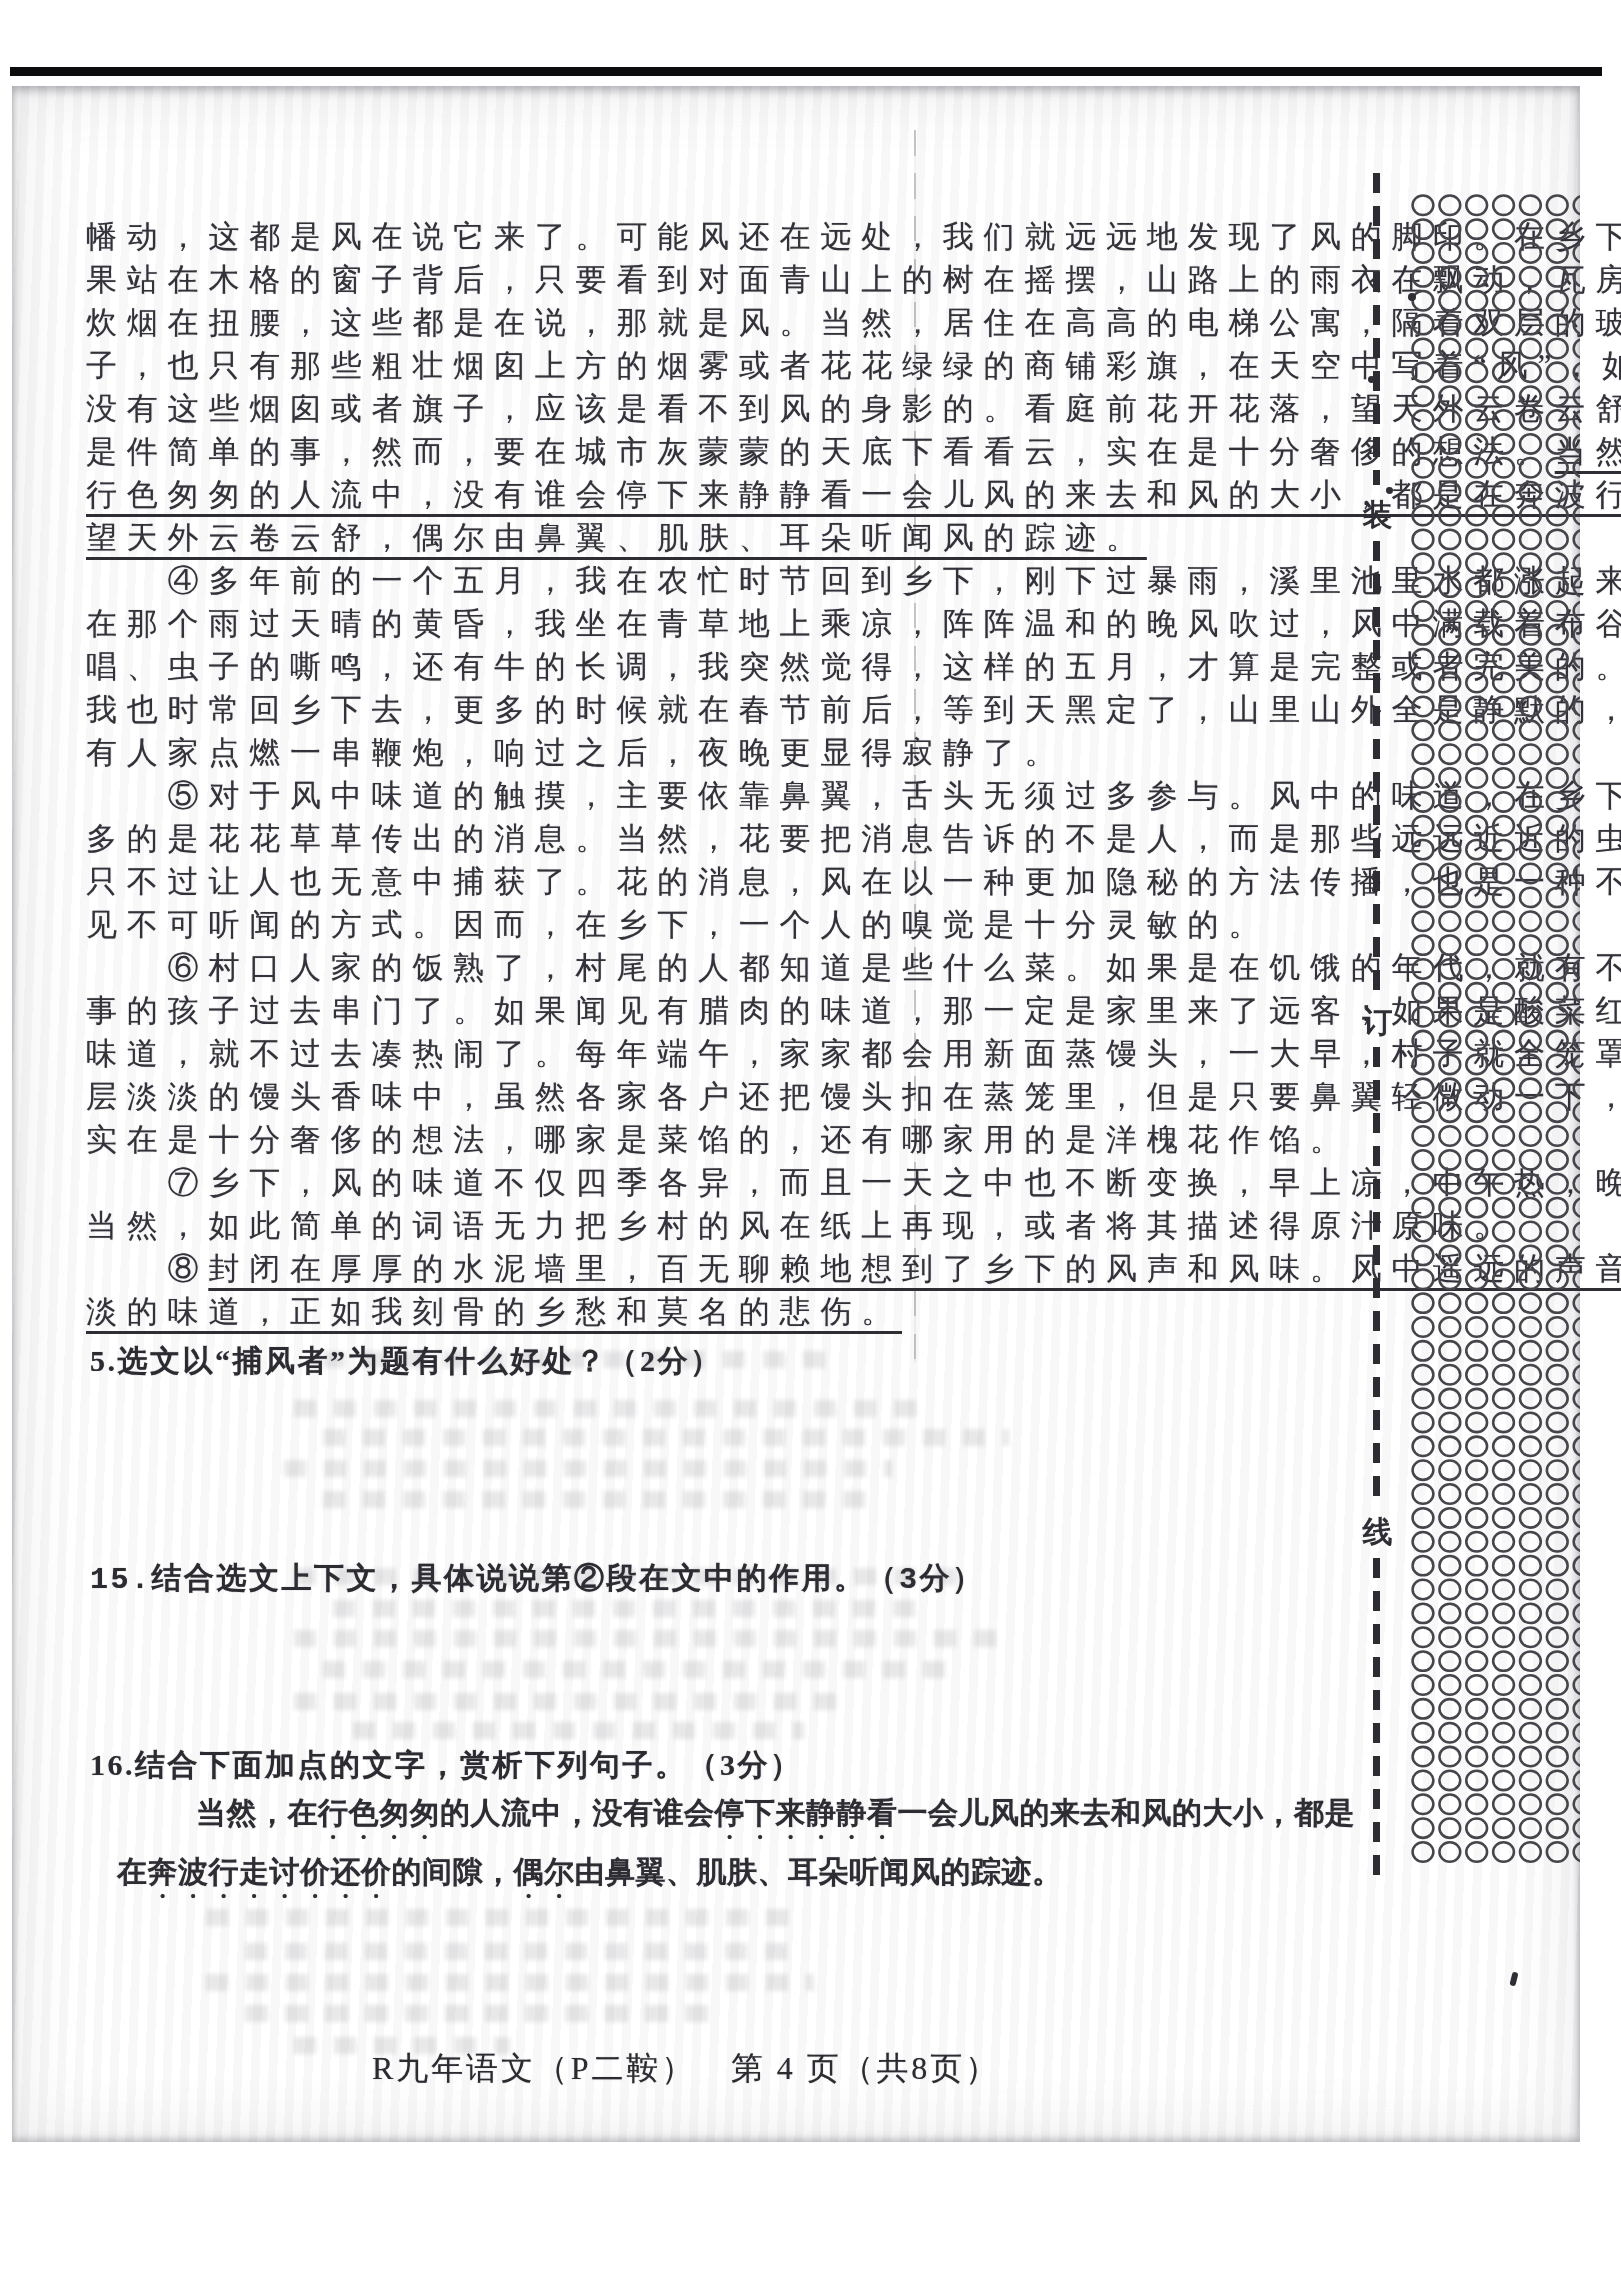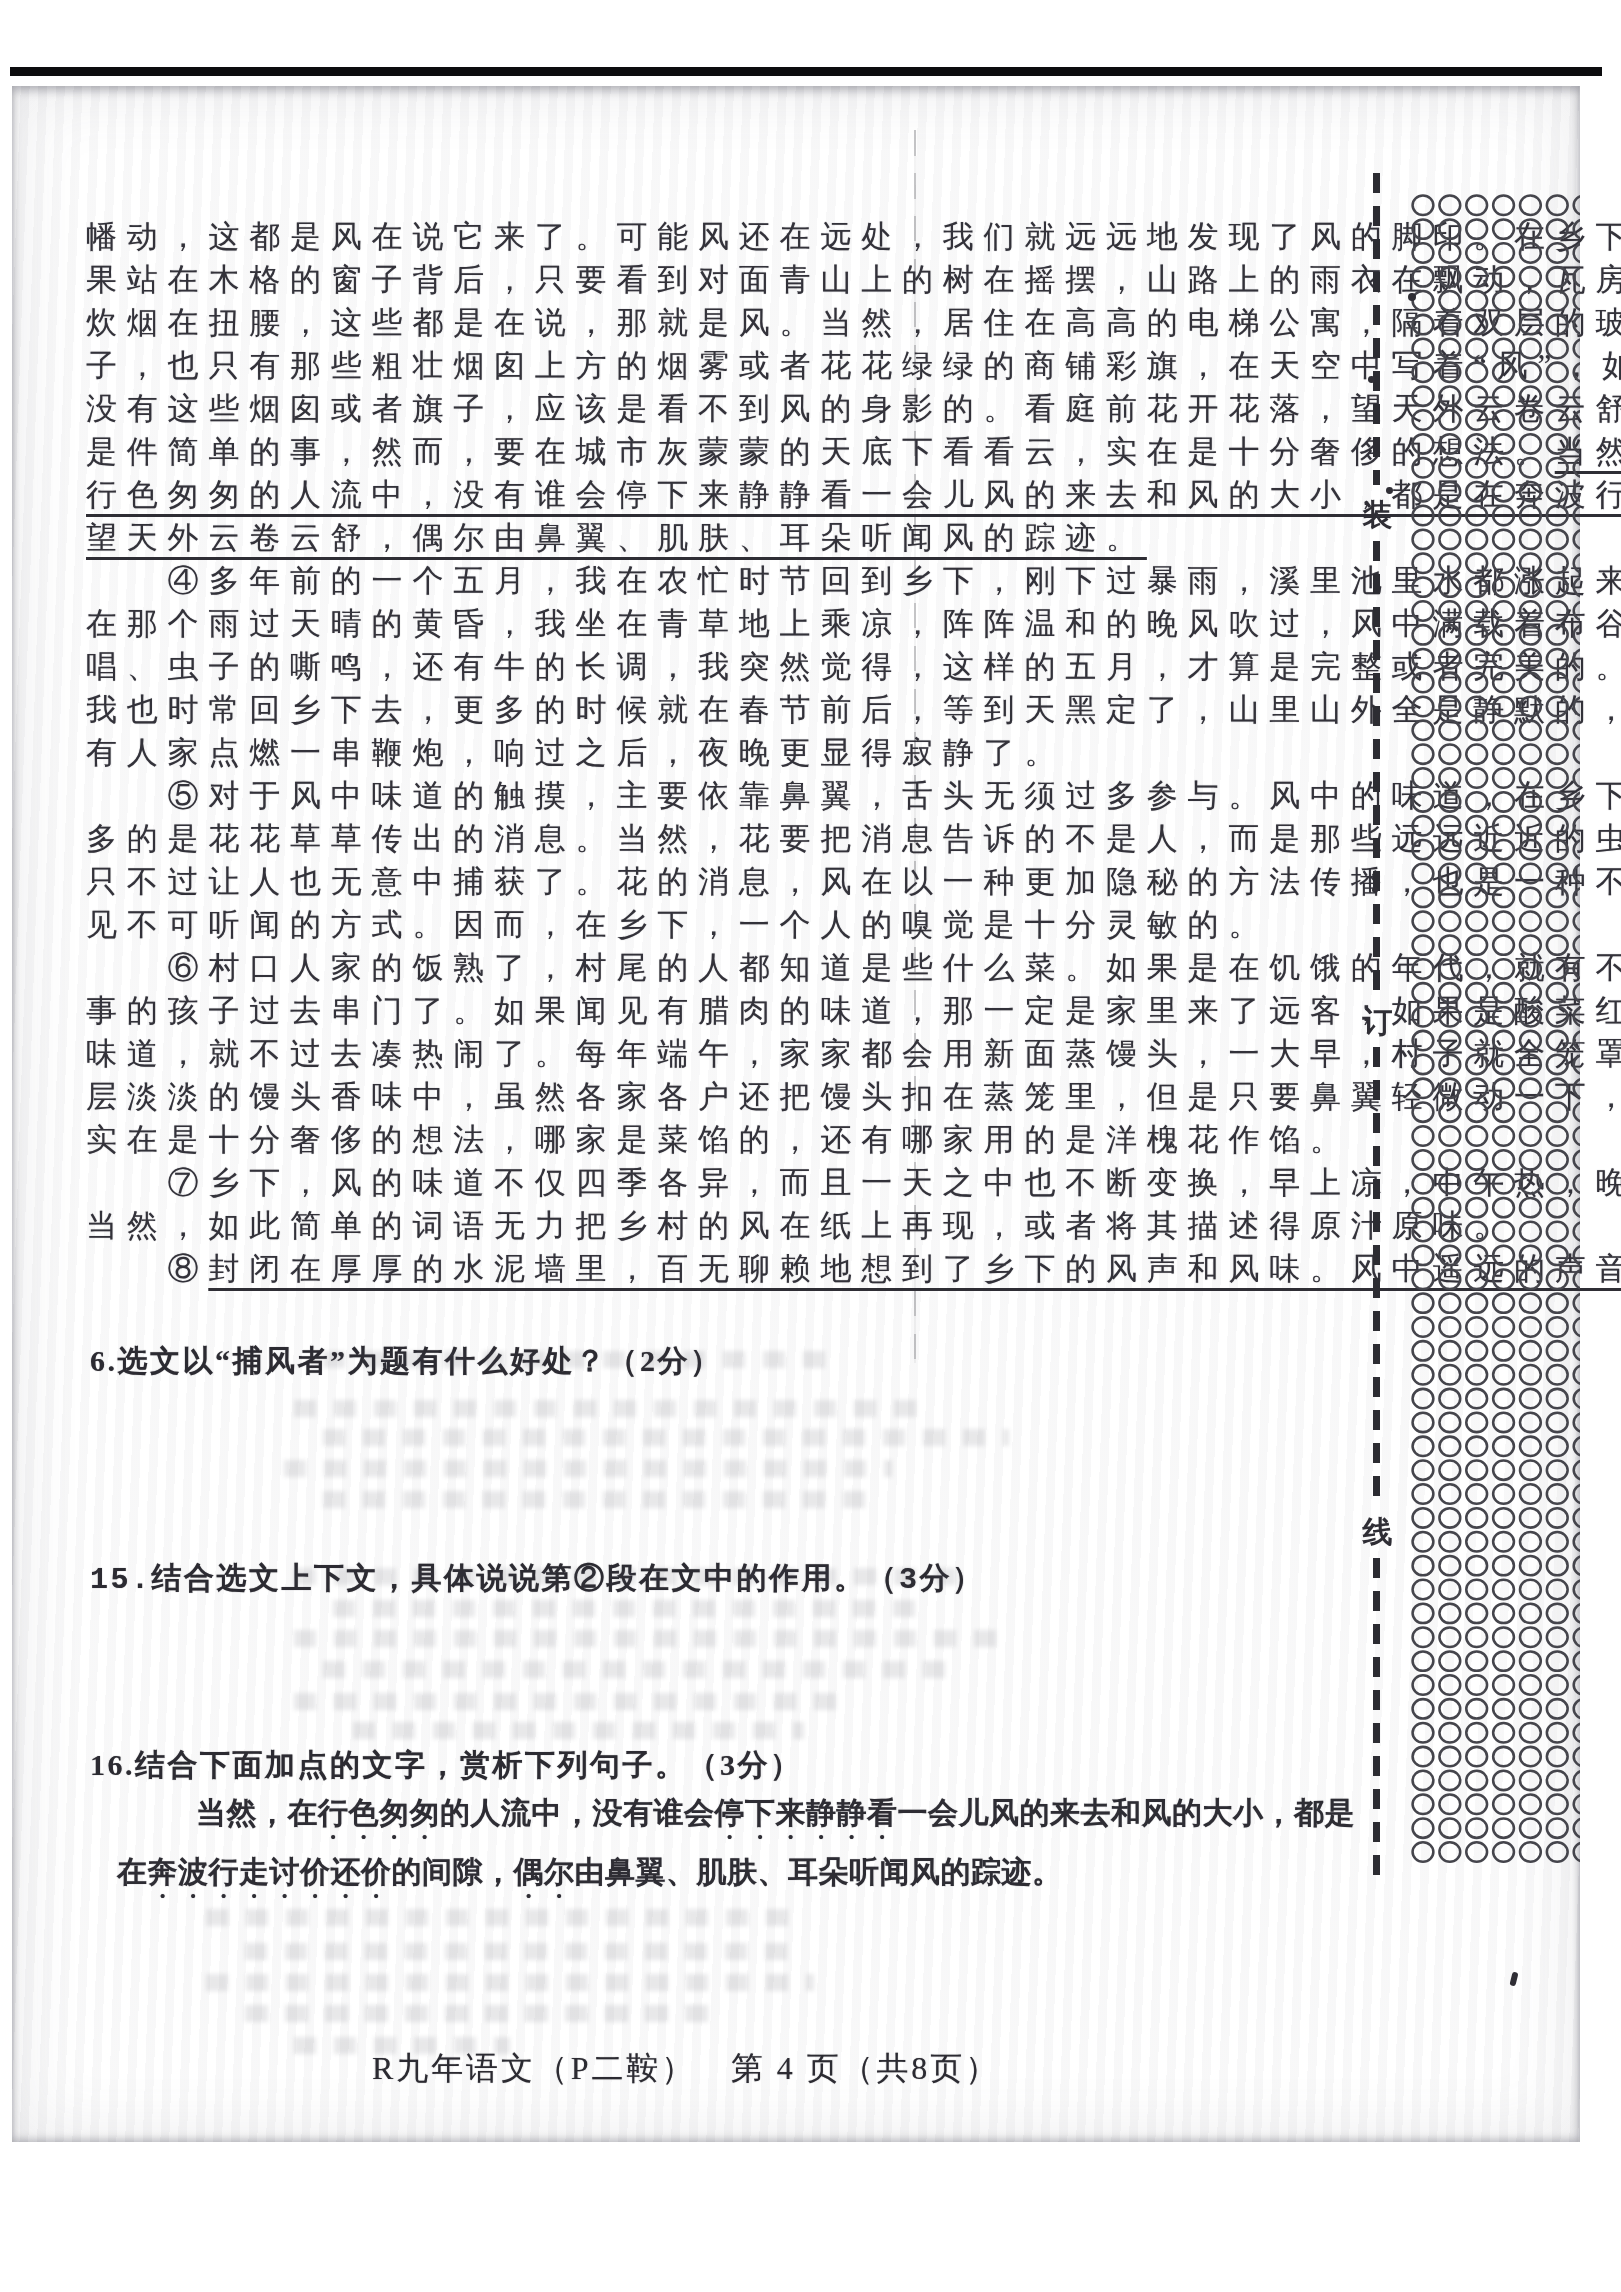--- a/index.html
+++ b/index.html
@@ -79,23 +79,24 @@
       <div class="tl"><span>只不过让人也无意中捕获了。花的消息，风在以一种更加隐秘的方法传播，也是一种不可看</span></div>
       <div class="tl"><span>见不可听闻的方式。因而，在乡下，一个人的嗅觉是十分灵敏的。</span></div>
       <div class="tl"><span>　　⑥村口人家的饭熟了，村尾的人都知道是些什么菜。如果是在饥饿的年代，就有不少无</span></div>
       <div class="tl"><span>事的孩子过去串门了。如果闻见有腊肉的味道，那一定是家里来了远客；如果是酸菜红苕的</span></div>
       <div class="tl"><span>味道，就不过去凑热闹了。每年端午，家家都会用新面蒸馒头，一大早，村子就全笼罩在一</span></div>
       <div class="tl"><span>层淡淡的馒头香味中，虽然各家各户还把馒头扣在蒸笼里，但是只要鼻翼轻微动一下，就知</span></div>
       <div class="tl"><span>实在是十分奢侈的想法，哪家是菜馅的，还有哪家用的是洋槐花作馅。</span></div>
       <div class="tl"><span>　　⑦乡下，风的味道不仅四季各异，而且一天之中也不断变换，早上凉，中午热，晚上冷。</span></div>
       <div class="tl"><span>当然，如此简单的词语无力把乡村的风在纸上再现，或者将其描述得原汁原味。</span></div>
       <div class="tl"><span>　　⑧</span><span class="ul">封闭在厚厚的水泥墙里，百无聊赖地想到了乡下的风声和风味。风中遥远的声音和淡</span></div>
+      <div class="tl"><span class="ul">淡的味道，正如我刻骨的乡愁和莫名的悲伤。</span></div>
     </div>
 
-  <div class="q" style="top:1341px;">6.选文以“捕风者”为题有什么好处？（2分）</div>
+  <div class="q" style="top:1341px;">5.选文以“捕风者”为题有什么好处？（2分）</div>
   <div class="q" style="top:1558px;font-family:Liberation Mono, monospace;">15.结合选文上下文，具体说说第②段在文中的作用。（3分）</div>
   <div class="q" style="top:1745px;">16.结合下面加点的文字，赏析下列句子。（3分）</div>
   <div id="quote">
       <div class="ql ql1"><span>当然，在</span><span class="em">行色匆匆</span><span>的人流中，没有谁会</span><span class="em">停下来静静看</span><span>一会儿风的来去和风的大小，都是</span></div>
       <div class="ql ql2"><span>在</span><span class="em">奔波行走讨价还价</span><span>的间隙，</span><span class="em">偶尔</span><span>由鼻翼、肌肤、耳朵听闻风的踪迹。</span></div>
     </div>
 
   <div class="footer">R九年语文（P二鞍）　第 4 页（共8页）</div>
 
   <div class="dash-seg" style="top:173px;height:312px;"></div>

